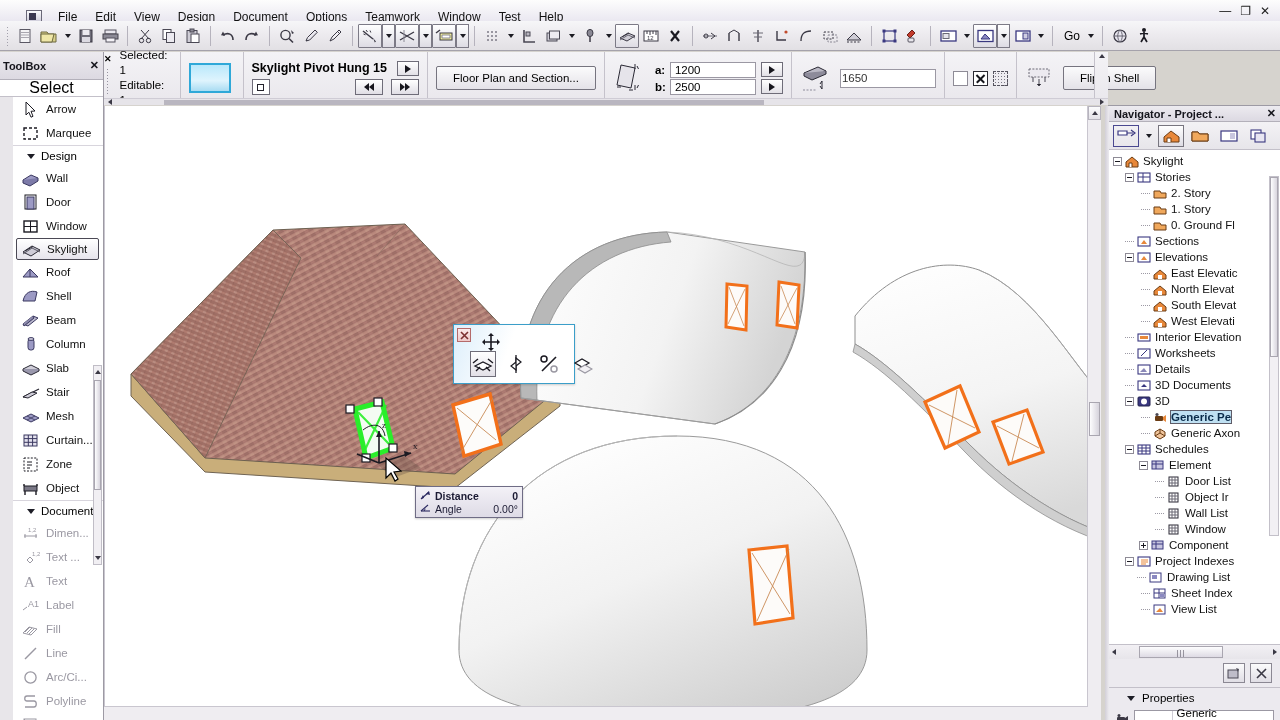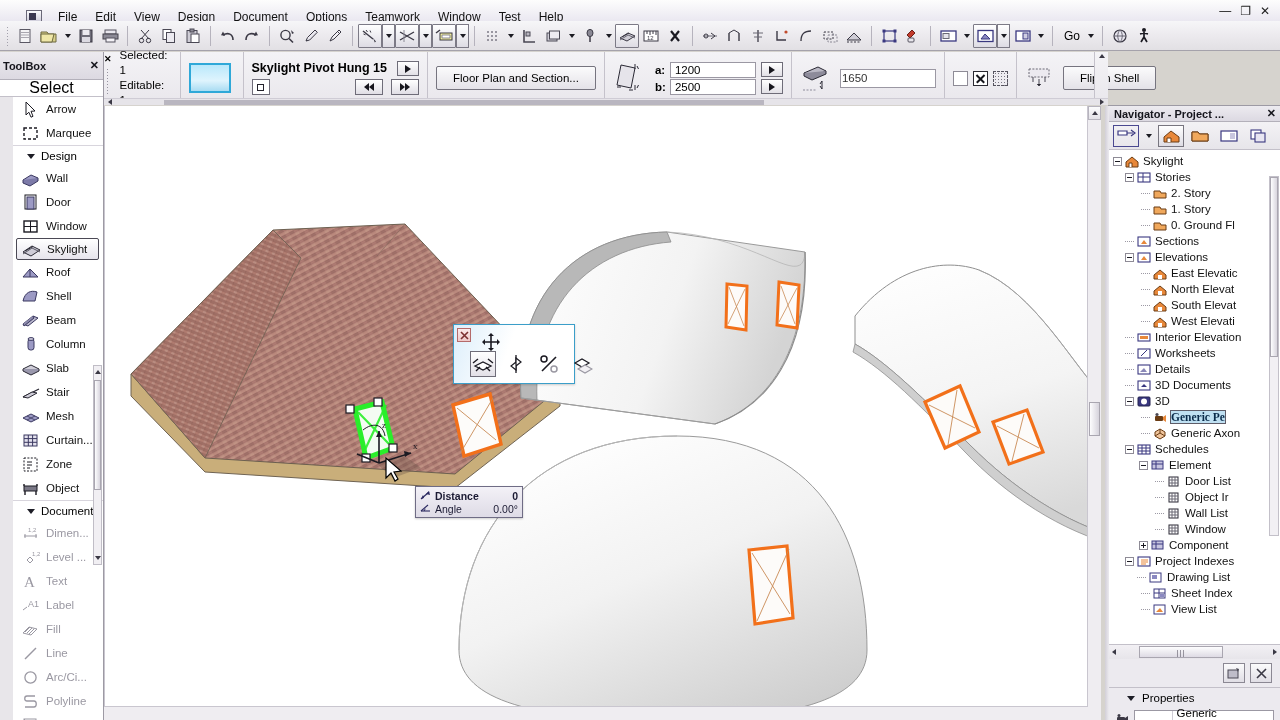--- a/index.html
+++ b/index.html
@@ -317,21 +317,20 @@
   }
   .nv .dots-h {
     flex: 0 0 9px; height: 1px; margin-right: 3px;
     background-image: linear-gradient(90deg,#9c99a4 50%, transparent 50%);
     background-size: 2px 1px;
   }
   .nv .nicon { width: 14px; height: 13px; flex: 0 0 14px; margin-right: 4px; }
   .nv.sel .nlabel {
     background: #bfe0f2; font-weight: bold; color: #0a2b4a;
     outline: 1px solid #5e5c68;
-    font-family: Liberation Serif, serif;
   }
   .nav-tree-vscroll {
     position: absolute; right: 1px; top: 26px; width: 10px; height: 360px;
     background: #f2f0f4; border: 1px solid #c3c0c9;
   }
   .nav-tree-vscroll .nthumb {
     position: absolute; left: 0; top: 0; width: 8px; height: 180px;
     background: linear-gradient(90deg,#fdfdfe,#d8d5de); border: 1px solid #a9a6b0;
   }
   .nav-hscroll {
@@ -857,21 +856,21 @@
           </span>
         <span>Dimen...</span>
       </div>
       <div class="tb-row disabled">
         <span class="ticon">
             <svg width="19" height="19">
               <path d="M6 12l3-3 3 3-3 3z" fill="none" stroke="#9a98a2"></path>
               <text x="11" y="8" font-size="6" fill="#9a98a2">1,2</text>
             </svg>
           </span>
-        <span>Level ...</span>
+        <span>Text ...</span>
       </div>
       <div class="tb-row disabled">
         <span class="ticon">
             <svg width="19" height="19">
               <text x="3" y="15" font-size="15" fill="#9a98a2" font-family="Liberation Serif, serif">A</text>
             </svg>
           </span>
         <span>Text</span>
       </div>
       <div class="tb-row disabled">

